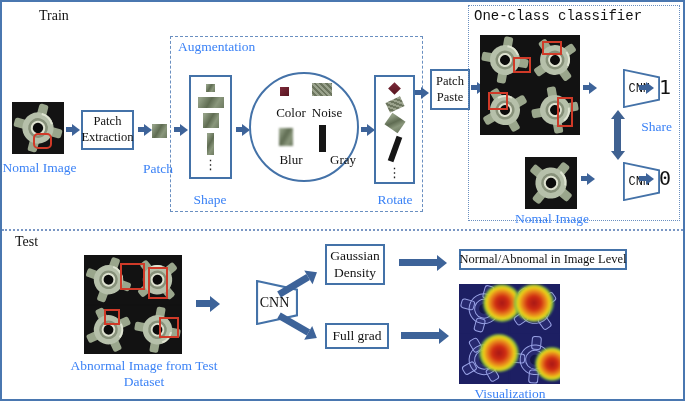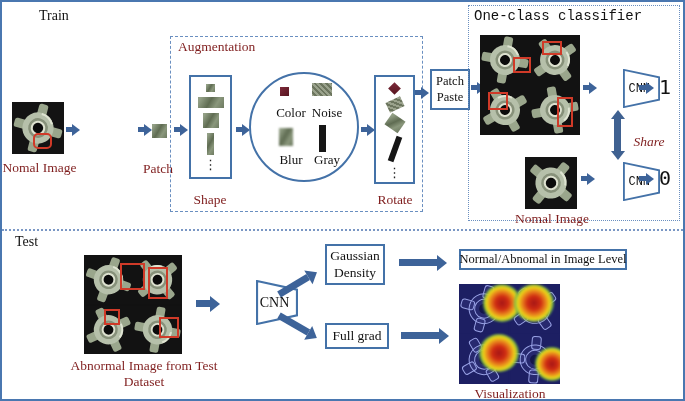--- a/index.html
+++ b/index.html
@@ -3,21 +3,21 @@
 <meta charset="utf-8">
 <style>
   html,body{margin:0;padding:0;background:#fff;}
   #stage{
     position:relative; width:685px; height:401px; box-sizing:border-box;
     border:2px solid #4a77b0; background:#fff; overflow:hidden;
     font-family:"Liberation Serif", serif; color:#111;
   }
   .abs{position:absolute;}
   .seclabel{position:absolute;font-size:14px;color:#111;}
-  .cap{position:absolute;font-size:13.5px;color:#7f1d1d;text-align:center;line-height:1.15;}
+  .cap{position:absolute;font-size:13.5px;color:#3b82f6;text-align:center;line-height:1.15;}
   .box{
     position:absolute;border:2px solid #4472a8;background:#fff;box-sizing:border-box;
     display:flex;align-items:center;justify-content:center;text-align:center;
     font-size:13px;line-height:1.25;
   }
   .dashbox{position:absolute;border:1.5px dashed #6a8fc0;box-sizing:border-box;background:transparent;}
   .dotbox{position:absolute;border:1.5px dotted #6a8fc0;box-sizing:border-box;background:transparent;}
   .divider{position:absolute;left:0;width:100%;border-top:2px dotted #7a97c4;height:0;}
   .circle{position:absolute;border:2px solid #4472a8;border-radius:50%;box-sizing:border-box;background:#fff;}
   
@@ -98,20 +98,23 @@
   <div class="photo" style="left:10px;top:100px;width:52px;height:52px;">
     <svg viewBox="0 0 100 100">
         <use href="#nutbody" transform="rotate(15 50 50)"></use>
       </svg>
     <div class="redbox" style="left:21px;top:31px;width:19px;height:16px;border-radius:5px;"></div>
   </div>
   <div class="cap" style="left:0px;top:158px;width:75px;">Nomal Image</div>
 
   <div class="ar" style="left:64px;top:125px;width:6px;"></div>
 
+  <div class="box" style="left:79px;top:108px;width:53px;height:40px;font-size:12.5px;">
+    <span>Patch Extraction</span>
+  </div>
 
   <div class="ar" style="left:136px;top:125px;width:6px;"></div>
   <div class="abs gpatch" style="left:150px;top:122px;width:15px;height:14px;"></div>
   <div class="cap" style="left:136px;top:159px;width:40px;">Patch</div>
 
   <div class="dashbox" style="left:168px;top:34px;width:253px;height:176px;"></div>
   <div class="cap" style="left:176px;top:37px;width:95px;text-align:left;">Augmentation</div>
 
   <div class="ar" style="left:172px;top:125px;width:6px;"></div>
 
@@ -127,21 +130,21 @@
   <div class="ar" style="left:234px;top:125px;width:6px;"></div>
 
   <div class="circle" style="left:247px;top:70px;width:110px;height:110px;"></div>
   <div class="abs cpatch" style="left:278px;top:85px;width:9px;height:9px;"></div>
   <div class="circlelabel" style="left:265px;top:103px;width:48px;">Color</div>
   <div class="abs npatch" style="left:310px;top:81px;width:20px;height:13px;"></div>
   <div class="circlelabel" style="left:302px;top:103px;width:46px;">Noise</div>
   <div class="abs gpatch blurred" style="left:277px;top:126px;width:14px;height:18px;"></div>
   <div class="circlelabel" style="left:265px;top:150px;width:48px;">Blur</div>
   <div class="abs kpatch" style="left:317px;top:123px;width:7px;height:27px;"></div>
-  <div class="circlelabel" style="left:302px;top:150px;width:46px;">Gray</div>
+  <div class="circlelabel" style="left:318px;top:150px;width:46px;">Gray</div>
 
   <div class="ar" style="left:359px;top:125px;width:6px;"></div>
 
   <div class="box stackbox" style="left:372px;top:73px;width:41px;height:109px;justify-content:flex-start;gap:6px;">
     <div class="cpatch" style="width:9px;height:9px;transform:rotate(45deg);"></div>
     <div class="npatch" style="width:16px;height:11px;transform:rotate(-25deg);"></div>
     <div class="gpatch" style="width:16px;height:14px;transform:rotate(35deg);"></div>
     <div class="kpatch" style="width:6px;height:26px;transform:rotate(20deg);"></div>
     <div class="ellip">⋮</div>
   </div>
@@ -186,21 +189,21 @@
   <div class="cnn" style="left:597px;top:67px;width:37px;height:39px;">
     <svg viewBox="0 0 40 42" preserveAspectRatio="none">
         <polygon points="1,1 39,9 39,33 1,41" fill="#fff" stroke="#4472a8" stroke-width="2"></polygon>
       </svg>
     <span class="cnntext sansfont" style="font-size:12px;">CNN</span>
   </div>
   <div class="ar" style="left:637px;top:83px;width:7px;"></div>
   <div class="digit" style="left:657px;top:73px;">1</div>
 
   <div class="sharearrow" style="left:612px;top:117px;height:32px;"></div>
-  <div class="cap" style="left:624px;top:132px;width:46px;text-align:center;font-style:italic;">Share</div>
+  <div class="cap" style="left:624px;top:117px;width:46px;text-align:right;">Share</div>
 
   <div class="photo" style="left:523px;top:155px;width:52px;height:52px;">
     <svg viewBox="0 0 100 100">
         <use href="#nutbody" transform="rotate(40 50 50)"></use>
       </svg>
   </div>
   <div class="cap" style="left:495px;top:209px;width:110px;">Nomal Image</div>
 
   <div class="ar" style="left:579px;top:174px;width:6px;"></div>
 

